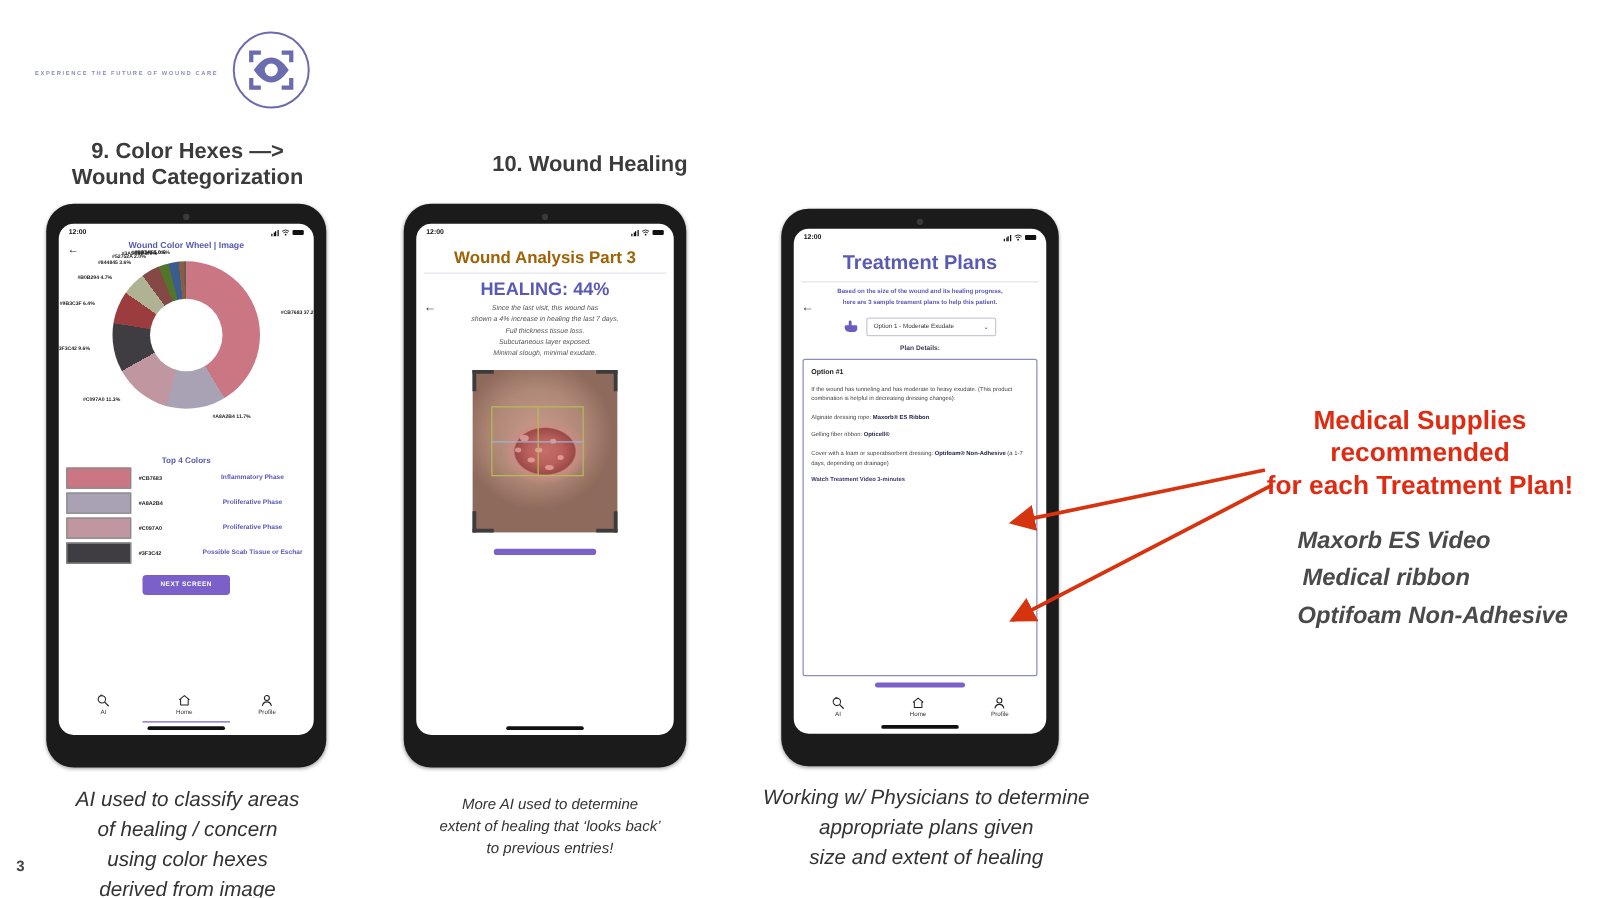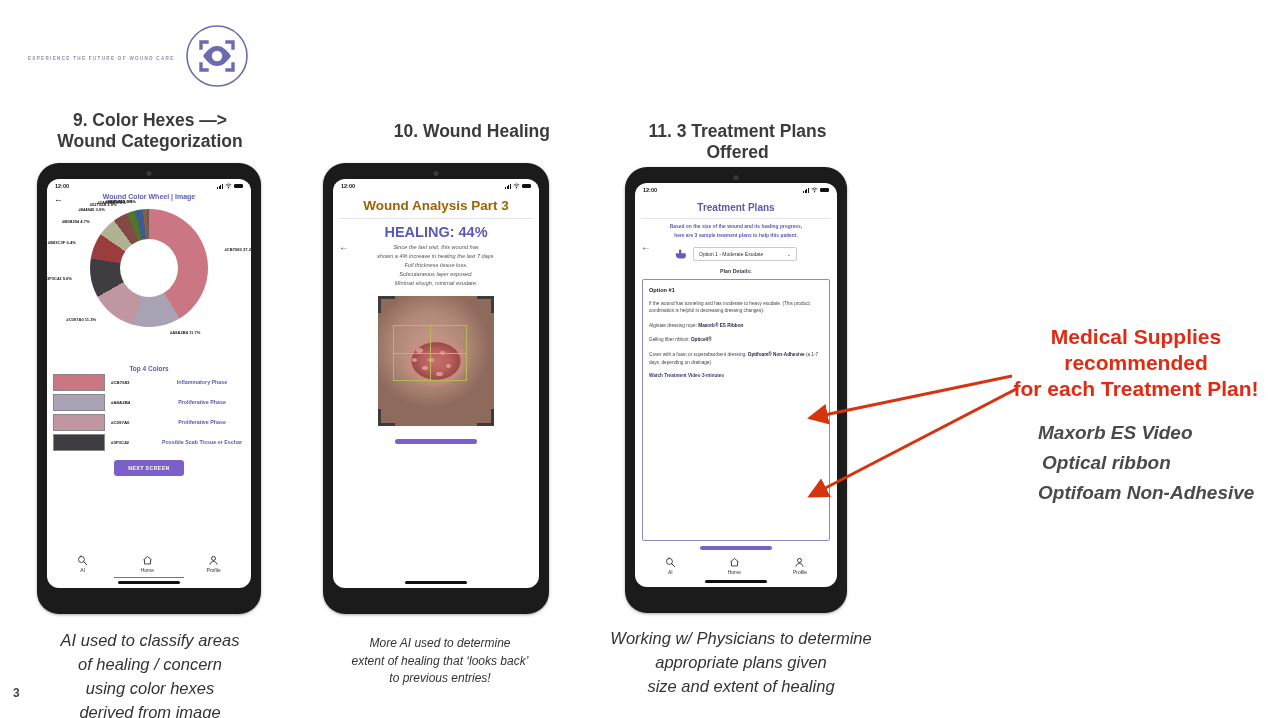--- a/index.html
+++ b/index.html
@@ -89,21 +89,21 @@
   .c-tl{left:0;top:0;border-right:none;border-bottom:none;}
   .c-tr{right:0;top:0;border-left:none;border-bottom:none;}
   .c-bl{left:0;bottom:0;border-right:none;border-top:none;}
   .c-br{right:0;bottom:0;border-left:none;border-top:none;}
   .measure { position:absolute; left:15px; top:29px; width:74px; height:56px; border:.9px solid #b5bb57; }
   .measure .vline { position:absolute; left:50%; top:-1px; bottom:-1px; width:.9px; background:#b5bb57; }
   .measure .hline { position:absolute; top:50%; left:-1px; right:-1px; height:.9px; background:#9fb3cf; }
   .p2-purple-bar { width:82px; height:5px; background:#7b60c9; border-radius:3px; margin:13px auto 0; }
 
   
-  .p3-title { text-align:center; font-size:10px; font-weight:700; color:#5a5ab5; padding:7px 0 5px; }
+  .p3-title { text-align:center; font-size:16px; font-weight:700; color:#5a5ab5; padding:7px 0 5px; }
   .p3-back { position:absolute; left:6px; top:58px; font-size:10px; color:#333; }
   .p3-desc { text-align:center; font-size:4.9px; color:#5a5ab5; font-weight:700; line-height:1.9; padding:3px 14px 0; }
   .p3-selrow { display:flex; align-items:center; justify-content:center; gap:5px; margin-top:6px; }
   .p3-select { display:flex; align-items:center; justify-content:space-between;
                border:.7px solid #c9c9d6; border-radius:2px; padding:3px 5px; width:104px;
                font-size:5px; color:#333; background:#fff; }
   .p3-plandet { text-align:center; font-size:5.3px; font-weight:700; color:#3b3b55; margin-top:7px; }
   .plan-box { border:.8px solid #8c8cc0; border-radius:2px; margin:5px 7px 0; padding:7px 6px; flex:1; }
   .plan-h { font-size:5.6px; font-weight:700; color:#222; margin-bottom:7px; }
   .plan-p { font-size:4.7px; color:#444; line-height:1.62; margin-bottom:7px; }
@@ -141,21 +141,20 @@
       <circle cx="32" cy="32" r="30" fill="none" stroke="#6b6bb0" stroke-width="1.6"></circle>
       <path d="M16 24v-6h6M48 24v-6h-6M16 40v6h6M48 40v6h-6" fill="none" stroke="#6b6bb0" stroke-width="3.4" stroke-linecap="square"></path>
       <path d="M18 32c5-7 9-10 14-10s9 3 14 10c-5 7-9 10-14 10s-9-3-14-10z" fill="#6b6bb0"></path>
       <ellipse cx="32" cy="32" rx="5.2" ry="5.2" fill="#ffffff"></ellipse>
     </svg>
   </div>
 
   <div class="sec-title" id="sec1" style="white-space:pre-line">9. Color Hexes —&gt;
 Wound Categorization</div>
   <div class="sec-title" id="sec2" style="white-space:pre-line">10. Wound Healing</div>
-  <div class="sec-title" id="sec3" style="white-space:pre-line">11. 3 Treatment Plans Offered</div>
 
   <div class="phone p1">
     <div class="notch-cam"></div>
     <div class="screen">
 
       <div class="statusbar">
         <span>12:00</span>
         <span class="sb-icons">
           <span class="sig">
               <i></i>
@@ -405,18 +404,18 @@
     </defs>
     <path d="M232 16 L30 58" stroke="#d6330f" stroke-width="3" fill="none" marker-end="url(#ah)"></path>
     <path d="M238 28 L30 136" stroke="#d6330f" stroke-width="3" fill="none" marker-end="url(#ah)"></path>
   </svg>
 
   <div class="annot-red" style="white-space:pre-line">Medical Supplies
 recommended
 for each Treatment Plan!</div>
   <div class="annot-list" id="annot-list">
       <div>Maxorb ES Video</div>
-      <div>Optical ribbon</div>
+      <div>Medical ribbon</div>
       <div>Optifoam Non-Adhesive</div>
     </div>
 
   <div class="page-no">3</div>
 </div>
 
 </body></html>

